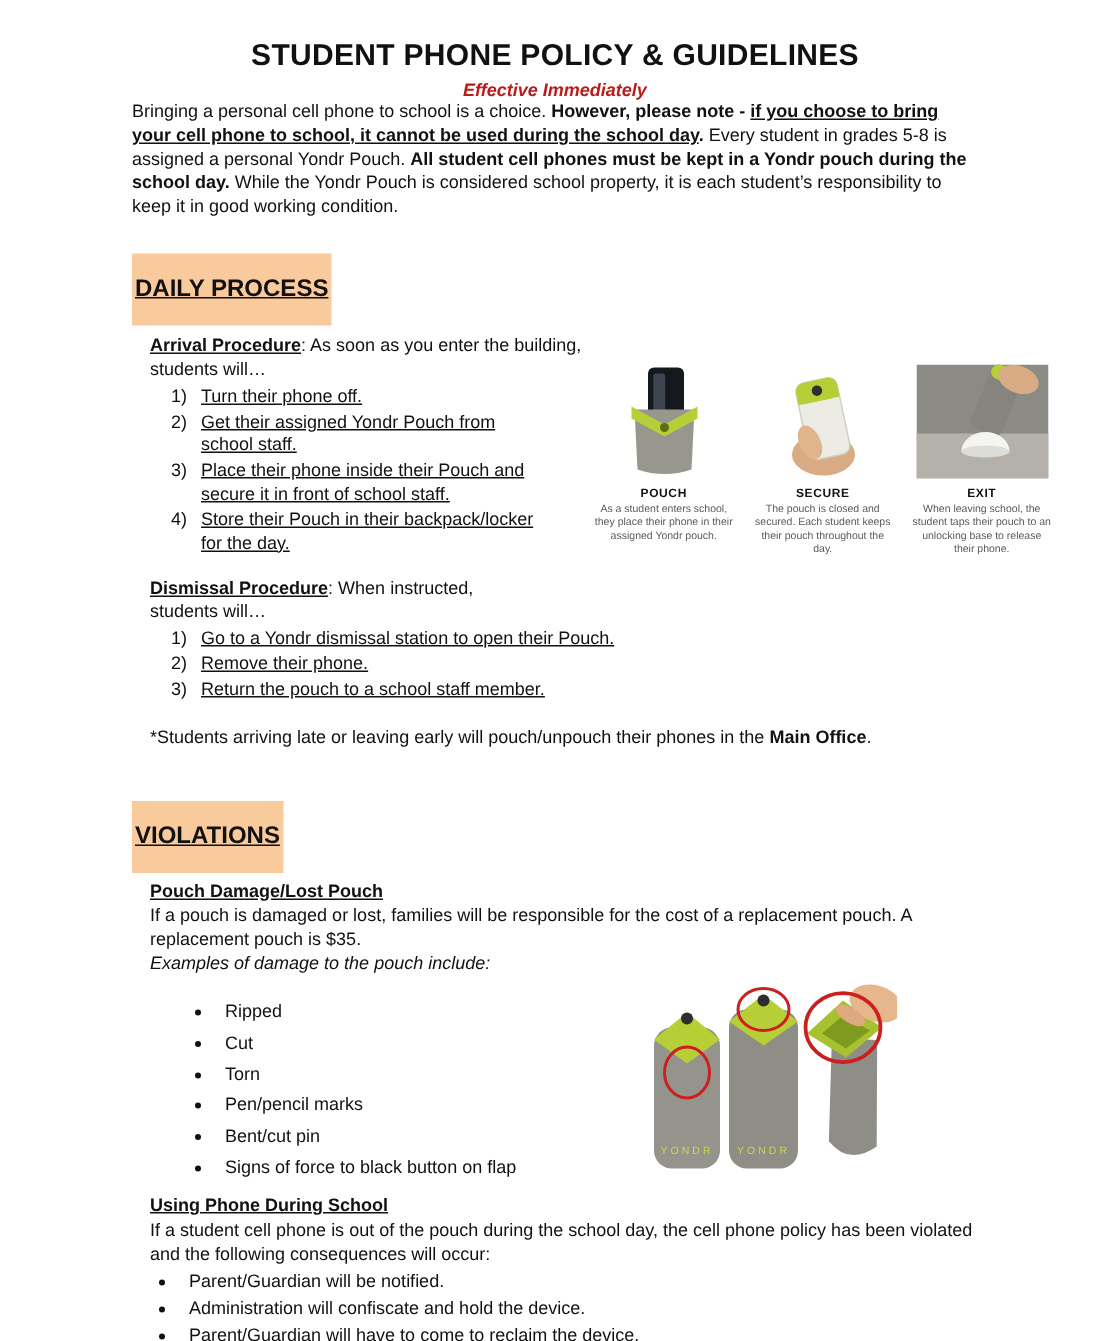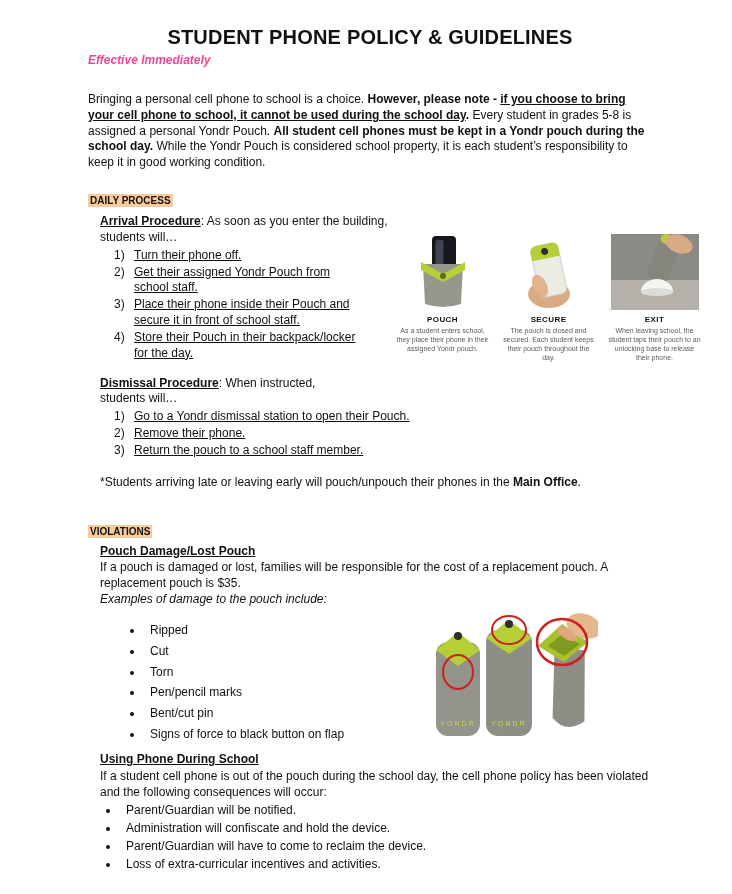--- a/index.html
+++ b/index.html
@@ -3,31 +3,31 @@
 <meta charset="utf-8">
 <style>
   * { margin: 0; padding: 0; box-sizing: border-box; }
   html, body { background: #ffffff; }
   body { font-family: "Liberation Sans", "DejaVu Sans", sans-serif; color: #111111; }
 
   .page { width: 732px; min-height: 894px; margin: 0 auto; background: #ffffff;
           padding: 26px 80px 28px 88px; position: relative; }
 
   .doc-title { text-align: center; font-size: 20px; font-weight: bold; letter-spacing: .2px; }
-  .doc-subtitle { text-align: left; font-size: 12px; font-weight: bold; font-style: italic;
-                  color: #ec4899; margin-top: 4px; }
+  .doc-subtitle { text-align: center; font-size: 12px; font-weight: bold; font-style: italic;
+                  color: #b91c1c; margin-top: 4px; }
 
   .body-text { font-size: 12px; line-height: 1.32; }
-  .intro { margin-top: 25px; }
+  .intro { }
   b.u { text-decoration: underline; }
   .italic { font-style: italic; }
 
   .section-heading { display: inline-block; background: #f9cb9c; color: #111111;
-                     font-size: 10px; font-weight: bold; 
-                     padding: 1px 2px; }
+                     font-size: 16px; font-weight: bold; text-decoration: underline;
+                     padding: 15px 2px; }
   .sect-dp { margin-top: 23px; }
   .sect-v  { margin-top: 34px; }
 
   .sub-block { margin-left: 12px; }
   .sub-heading { font-weight: bold; text-decoration: underline; font-size: 12px; }
 
   .dp-columns { display: flex; align-items: flex-start; }
   .dp-left { flex: 0 0 auto; width: 296px; }
   .arrival-intro { margin-top: 6px; }
   .dismissal-intro { margin-top: 14px; max-width: 245px; }

